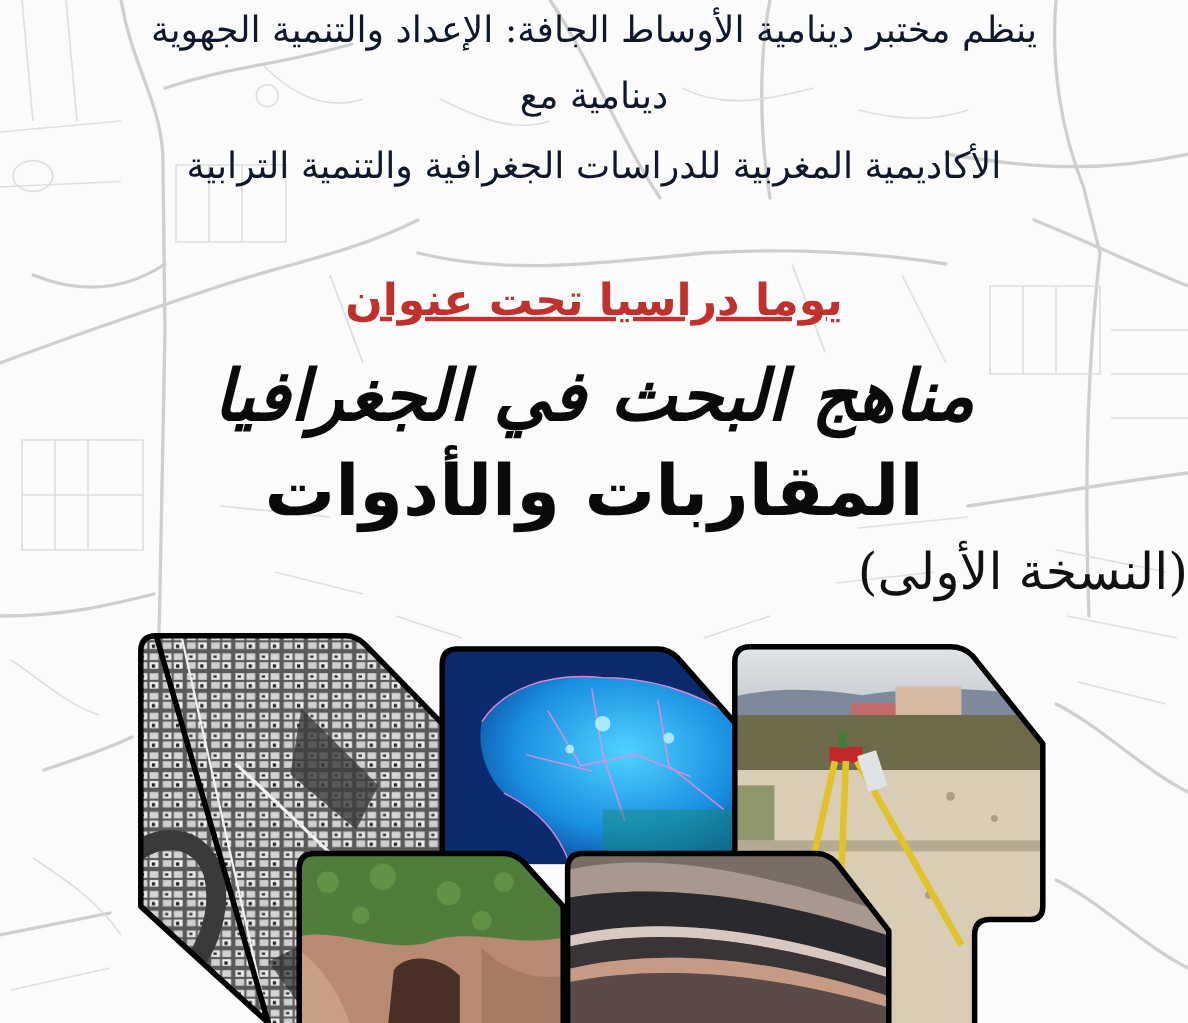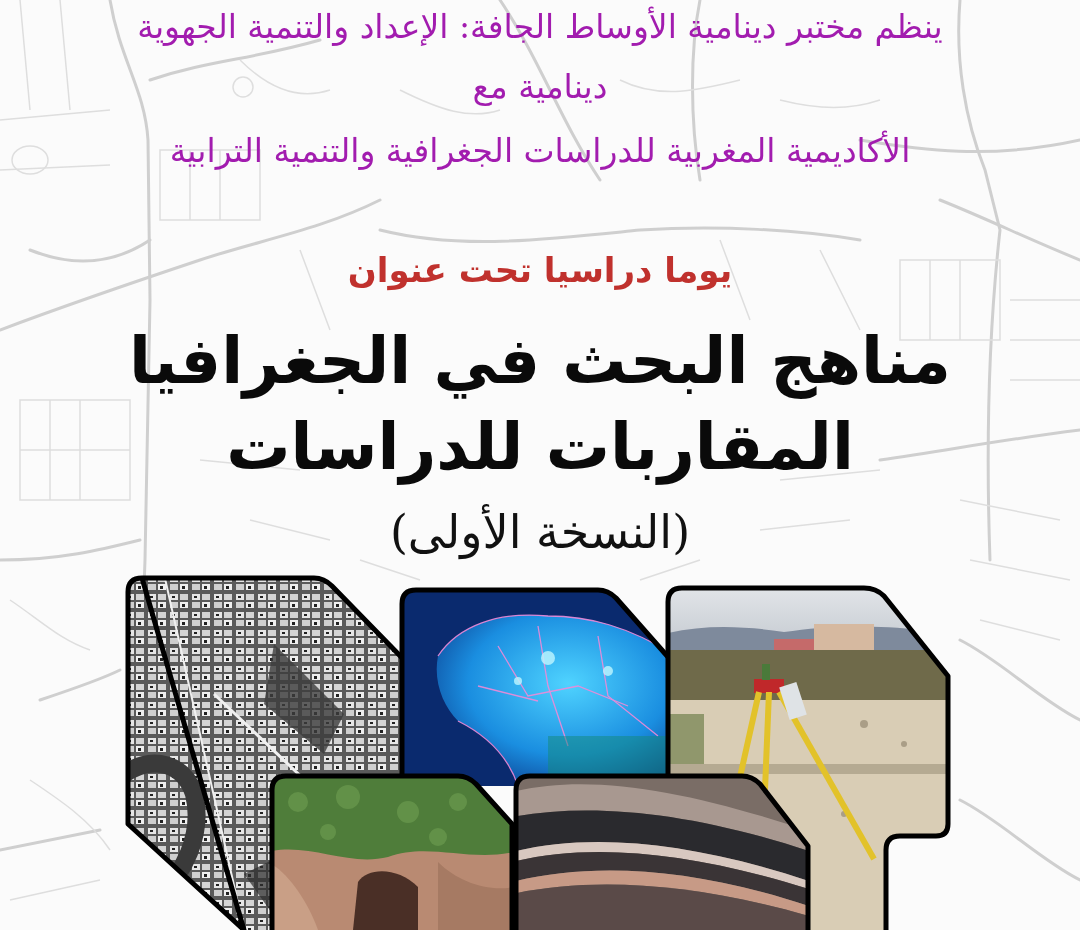--- a/index.html
+++ b/index.html
@@ -4,38 +4,38 @@
 <style>
   html, body { margin:0; padding:0; }
   body {
     width:1080px; height:930px; overflow:hidden; position:relative;
     background:#fbfbfb;
     font-family:"DejaVu Sans", sans-serif;
   }
   #bg-map { position:absolute; left:0; top:0; width:1080px; height:930px; z-index:0; }
   .text-block { position:absolute; left:0; right:0; text-align:center; direction:rtl; z-index:2; }
   .org-line {
-    font-family:"DejaVu Serif", serif; color:#a21caf;
+    font-family:"DejaVu Serif", serif; color:#0f172a;
     font-size:33px; line-height:46px;
   }
   #line1 { top:4px; }
   #line2 { top:64px; }
   #line3 { top:128px;text-align:center; }
   #subtitle {
-    top:250px; color:#c0312d; font-weight:bold; font-size:34px;
-    font-family:"DejaVu Sans", sans-serif; letter-spacing:-1px;
+    top:250px; color:#c0312d; font-weight:bold; font-size:40px;
+    font-family:"DejaVu Sans", sans-serif; letter-spacing:-1px;text-decoration:underline;
   }
   .title-line {
     color:#0a0a0a; font-weight:bold; font-size:64px; line-height:78px;
     font-family:"DejaVu Sans", sans-serif; letter-spacing:-2px;
   }
-  #title1 { top:322px; }
+  #title1 { top:322px;font-style:italic; }
   #title2 { top:408px; }
   #edition {
-    top:505px; font-size:46px; color:#111; font-family:"DejaVu Serif", serif;
+    top:492px; font-size:46px; color:#111; font-family:"DejaVu Serif", serif;text-align:right;
   }
   .panel { position:absolute; z-index:3; }
   .panel svg { display:block; }
 </style>
 </head>
 <body>
 
 <svg id="bg-map" viewBox="0 0 1080 930" xmlns="http://www.w3.org/2000/svg">
   <g fill="none" stroke="#cfcfcf" stroke-width="3" stroke-linecap="round">
     <path d="M110 0 C120 60 145 90 148 140 L150 300 L145 560 L140 700"></path>
@@ -73,21 +73,21 @@
     <circle cx="243" cy="87" r="10"></circle>
   </g>
 </svg>
 
 <div class="text-block org-line" id="line1">ينظم مختبر دينامية الأوساط الجافة: الإعداد والتنمية الجهوية</div>
 <div class="text-block org-line" id="line2">دينامية مع</div>
 <div class="text-block org-line" id="line3">الأكاديمية المغربية للدراسات الجغرافية والتنمية الترابية</div>
 
 <div class="text-block" id="subtitle">يوما دراسيا تحت عنوان</div>
 <div class="text-block title-line" id="title1">مناهج البحث في الجغرافيا</div>
-<div class="text-block title-line" id="title2">المقاربات للدراسات</div>
+<div class="text-block title-line" id="title2">المقاربات والأدوات</div>
 <div class="text-block" id="edition">(النسخة الأولى)</div>
 
 <div class="panel" style="left:124px; top:574px;">
   <svg width="290" height="356" viewBox="0 0 290 356" xmlns="http://www.w3.org/2000/svg">
     <defs>
       <clipPath id="cp1">
           <path d="M18 4 L190 4 Q200 4 208 12 L286 92 L286 356 L120 356 L4 250 L4 18 Q4 4 18 4 Z"></path>
         </clipPath>
       <pattern id="blocks" width="22" height="18" patternUnits="userSpaceOnUse">
         <rect width="22" height="18" fill="#5a5a5a"></rect>

